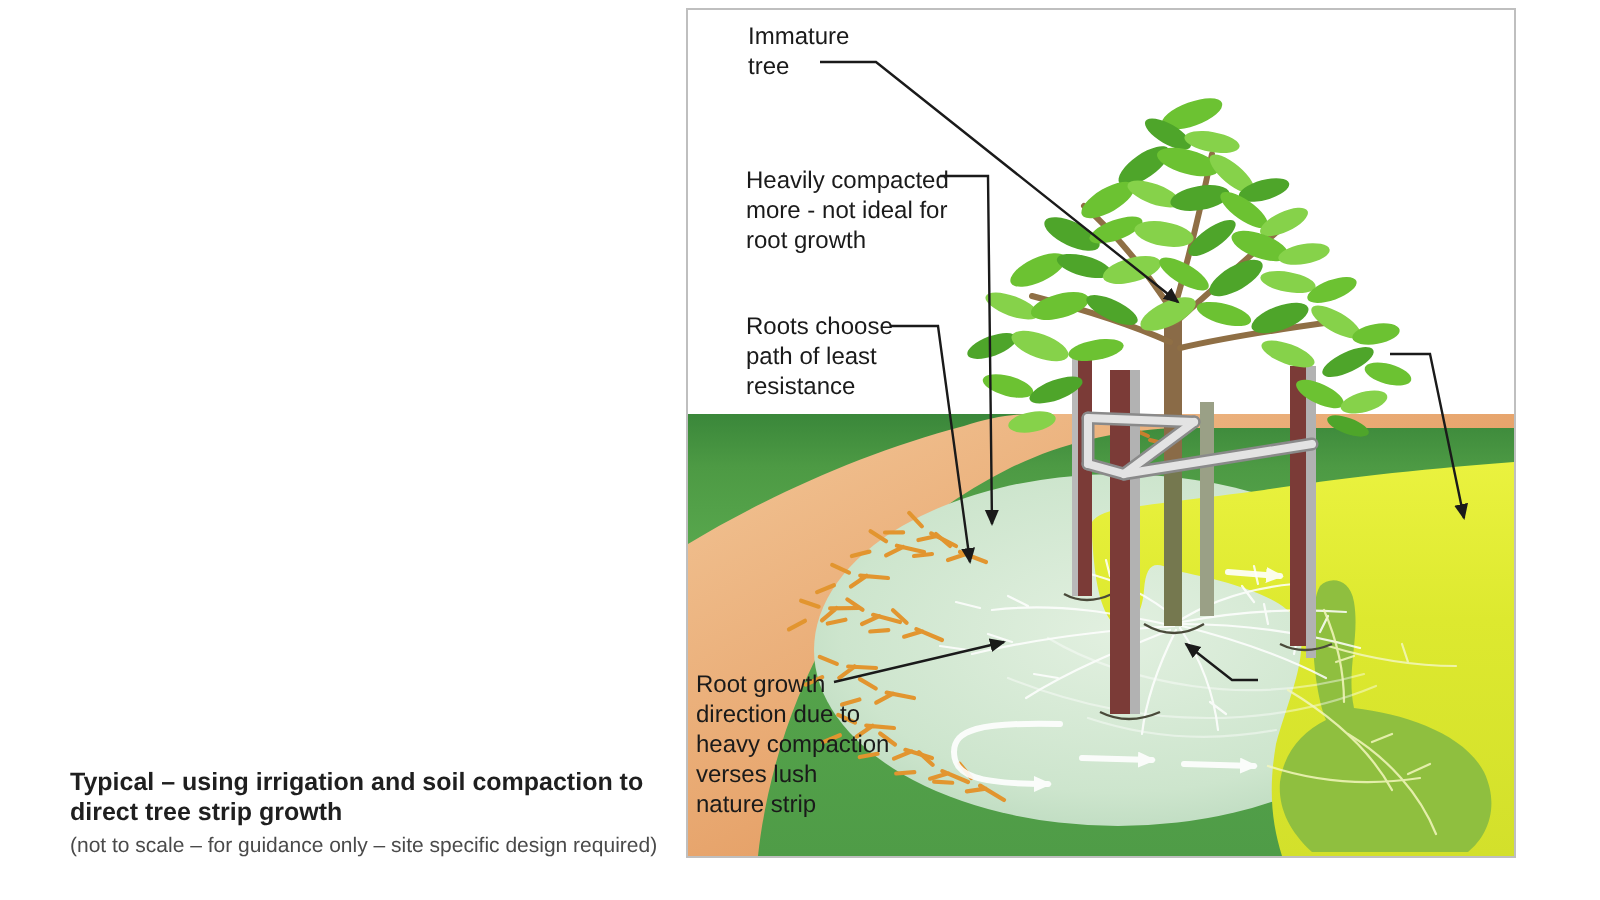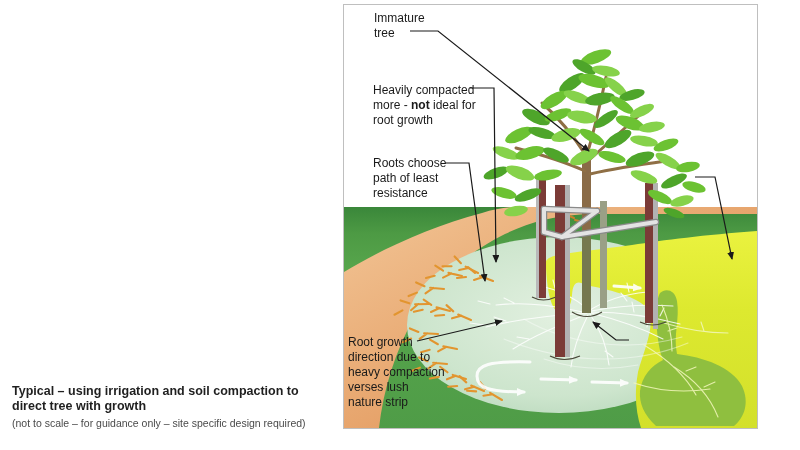--- a/index.html
+++ b/index.html
@@ -2,41 +2,41 @@
 <html><head>
 <meta charset="utf-8">
 <style>
   html,body{margin:0;padding:0;background:#fff;}
   body{width:800px;height:450px;position:relative;overflow:hidden;
        font-family:"Liberation Sans","DejaVu Sans",sans-serif;}
 
   .stage{position:absolute;inset:0;width:800px;height:450px;background:#fff;}
 
   
-  .caption{position:absolute;left:12px;top:384px;width:330px;color:#1f1f1f;}
+  .caption{position:absolute;left:35px;top:384px;width:330px;color:#1f1f1f;}
   .caption .bold{font-size:12.5px;line-height:15px;font-weight:bold;}
   .caption .note{font-size:10.5px;line-height:13px;color:#4a4a4a;margin-top:3px;}
 
   
   .panel{position:absolute;left:343px;top:4px;width:413px;height:423px;
          border:1px solid #bfbfbf;background:#fff;box-sizing:content-box;overflow:hidden;}
   .panel svg{position:absolute;left:0;top:0;}
 
   .lbl{position:absolute;font-size:12px;line-height:15px;color:#1a1a1a;
        white-space:pre-line;z-index:5;}
-  .lbl b{font-weight:bold;}
+  .lbl b{font-weight:normal;}
 </style>
 </head>
 <body>
 
 <div class="stage">
 
   <div class="caption">
     <div class="bold">Typical – using irrigation and soil compaction to</div>
-    <div class="bold">direct tree with growth</div>
+    <div class="bold">direct tree strip growth</div>
     <div class="note">(not to scale – for guidance only – site specific design required)</div>
   </div>
 
   <div class="panel">
 
     <svg width="413" height="423" viewBox="0 0 413 423">
       <defs>
         <linearGradient id="gGrass" x1="0" y1="0" x2="0" y2="1">
           <stop offset="0" stop-color="#3a873a"></stop>
           <stop offset="0.12" stop-color="#4d9a44"></stop>

